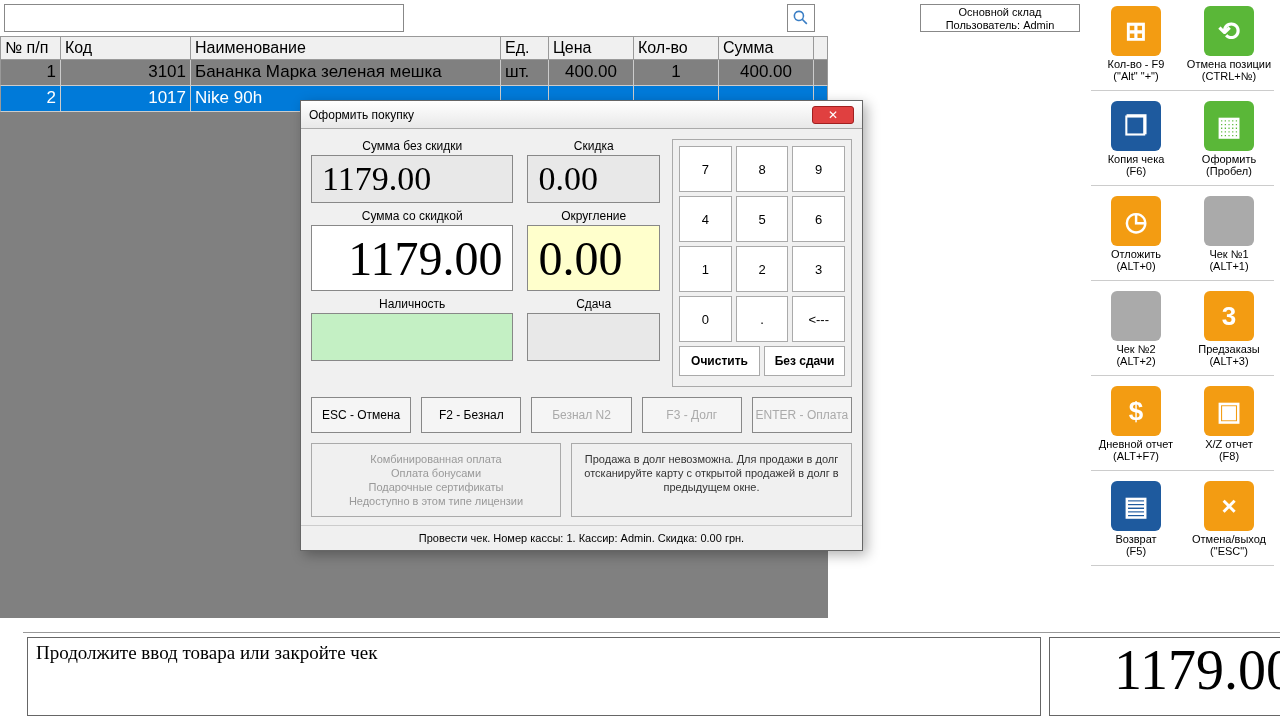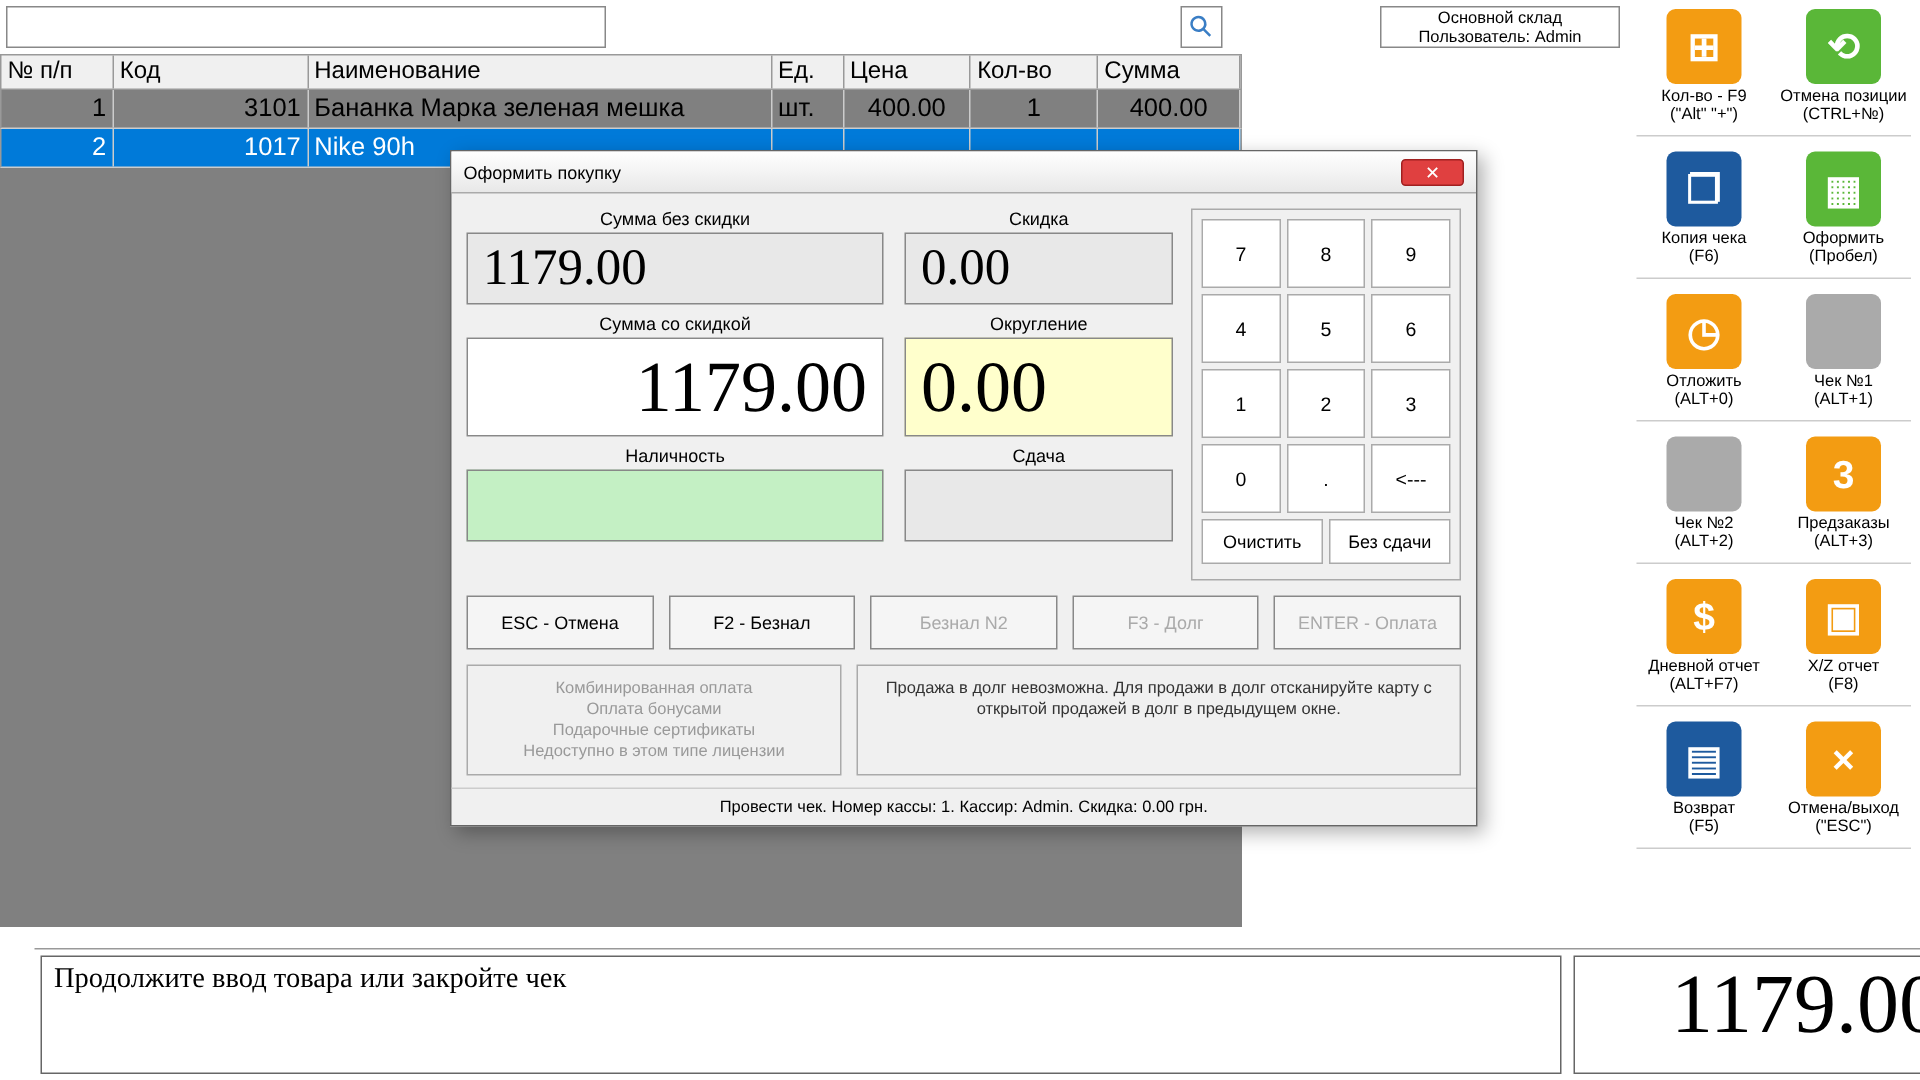--- a/index.html
+++ b/index.html
@@ -9,21 +9,21 @@
 .search-input { width: 400px; height: 28px; border: 1px solid #888; padding: 2px 6px; }
 .search-btn { width: 28px; height: 28px; border: 1px solid #888; background: #fff; display: flex; align-items: center; justify-content: center; cursor: pointer; }
 .search-btn svg { width: 20px; height: 20px; fill: #3a7ec5; }
 .autoscale { display: flex; align-items: center; gap: 6px; margin-left: 10px; }
 .autoscale input { width: 14px; height: 14px; }
 .info-box { position: absolute; right: 200px; top: 4px; width: 160px; height: 28px; border: 1px solid #888; font-size: 11px; text-align: center; line-height: 13px; padding: 1px; }
 
 .grid { width: 828px; }
 .grid-header { display: flex; background: #f0f0f0; border: 1px solid #999; }
 .grid-header > div { border-right: 1px solid #999; padding: 2px 4px; font-size: 16px; }
-.col-num { width: 75px; text-align: left; }
+.col-num { width: 60px; text-align: left; }
 .col-code { width: 130px; text-align: left; }
 .col-name { width: 310px; text-align: left; }
 .col-unit { width: 48px; text-align: left; }
 .col-price { width: 85px; text-align: left; }
 .col-qty { width: 85px; text-align: left; }
 .col-sum { width: 95px; text-align: left; }
 .grid-row { display: flex; border-left: 1px solid #999; border-right: 1px solid #999; border-bottom: 1px solid #ccc; height: 26px; }
 .grid-row > div { border-right: 1px solid #ccc; padding: 2px 4px; font-size: 17px; }
 .grid-row .col-num, .grid-row .col-code { text-align: right; }
 .grid-row .col-price, .grid-row .col-qty, .grid-row .col-sum { text-align: center; }
@@ -38,41 +38,41 @@
 .rp-icon.green { background: #5ab738; }
 .rp-icon.blue { background: #1e5a9e; }
 .rp-icon.gray { background: #aaa; }
 .rp-label { font-size: 11px; line-height: 12px; }
 
 .bottom-bar { position: absolute; bottom: 0; left: 0; width: 1280px; height: 88px; display: flex; border-top: 1px solid #999; margin-left: 23px; }
 .status-msg { flex: 1; border: 1px solid #666; margin: 4px; padding: 4px 8px; font-size: 19px; font-family: Georgia, serif; }
 .total-box { width: 250px; border: 1px solid #666; margin: 4px; font-size: 56px; font-family: Georgia, serif; text-align: right; padding: 0 4px; overflow: hidden; white-space: nowrap; }
 
 
-.dialog { position: absolute; left: 300px; top: 100px; width: 685px; background: #f0f0f0; border: 1px solid #666; box-shadow: 4px 4px 12px rgba(0,0,0,0.3); }
+.dialog { position: absolute; left: 300px; top: 100px; width: 563px; background: #f0f0f0; border: 1px solid #666; box-shadow: 4px 4px 12px rgba(0,0,0,0.3); }
 .dlg-title { background: linear-gradient(#fff,#e8e8e8); height: 28px; display: flex; align-items: center; padding: 0 8px; border-bottom: 1px solid #aaa; font-size: 12px; }
 .dlg-close { margin-left: auto; width: 42px; height: 18px; background: #e04040; border-radius: 3px; color: #fff; text-align: center; line-height: 16px; font-size: 12px; cursor: pointer; border: 1px solid #a02020; }
 .dlg-body { padding: 10px; display: flex; gap: 12px; }
 .dlg-left { flex: 1; }
 .field-row { display: flex; gap: 14px; margin-bottom: 6px; }
 .field { flex: 1; }
 .field.narrow { flex: 0 0 38%; }
 .field-label { text-align: center; font-size: 12px; margin-bottom: 2px; }
 .field-value { border: 1px solid #888; height: 48px; font-size: 34px; font-family: Georgia, serif; padding: 0 10px; display: flex; align-items: center; }
 .field-value.big { height: 66px; font-size: 48px; }
 .field-value.yellow { background: #ffffcc; }
 .field-value.green { background: #c4f0c4; }
 .field-value.gray { background: #e8e8e8; }
 .field-value.white { background: #fff; }
 .field-value.right { justify-content: flex-end; }
 
 .numpad { width: 180px; border: 1px solid #aaa; padding: 6px; }
 .np-row { display: flex; gap: 4px; margin-bottom: 4px; }
 .np-btn { flex: 1; height: 46px; border: 1px solid #aaa; background: #fff; display: flex; align-items: center; justify-content: center; cursor: pointer; font-size: 13px; }
-.np-row.last .np-btn { flex: 0 0 calc(50% - 2px); height: 30px; font-size: 12px; }
+.np-row.last .np-btn { flex: 0 0 calc(50% - 2px); height: 30px; font-size: 12px; font-weight: bold; }
 
 .dlg-actions { padding: 0 10px 10px; display: flex; gap: 10px; }
 .dlg-actions button { flex: 1; height: 36px; border: 1px solid #888; background: #f5f5f5; font-size: 12px; cursor: pointer; }
 .dlg-actions button:disabled { color: #aaa; cursor: default; }
 
 .dlg-info { display: flex; gap: 10px; padding: 0 10px 8px; }
 .info-block { border: 1px solid #aaa; padding: 8px; font-size: 11px; text-align: center; color: #999; line-height: 14px; }
 .info-block.a { width: 250px; }
 .info-block.b { flex: 1; color: #333; }
 

